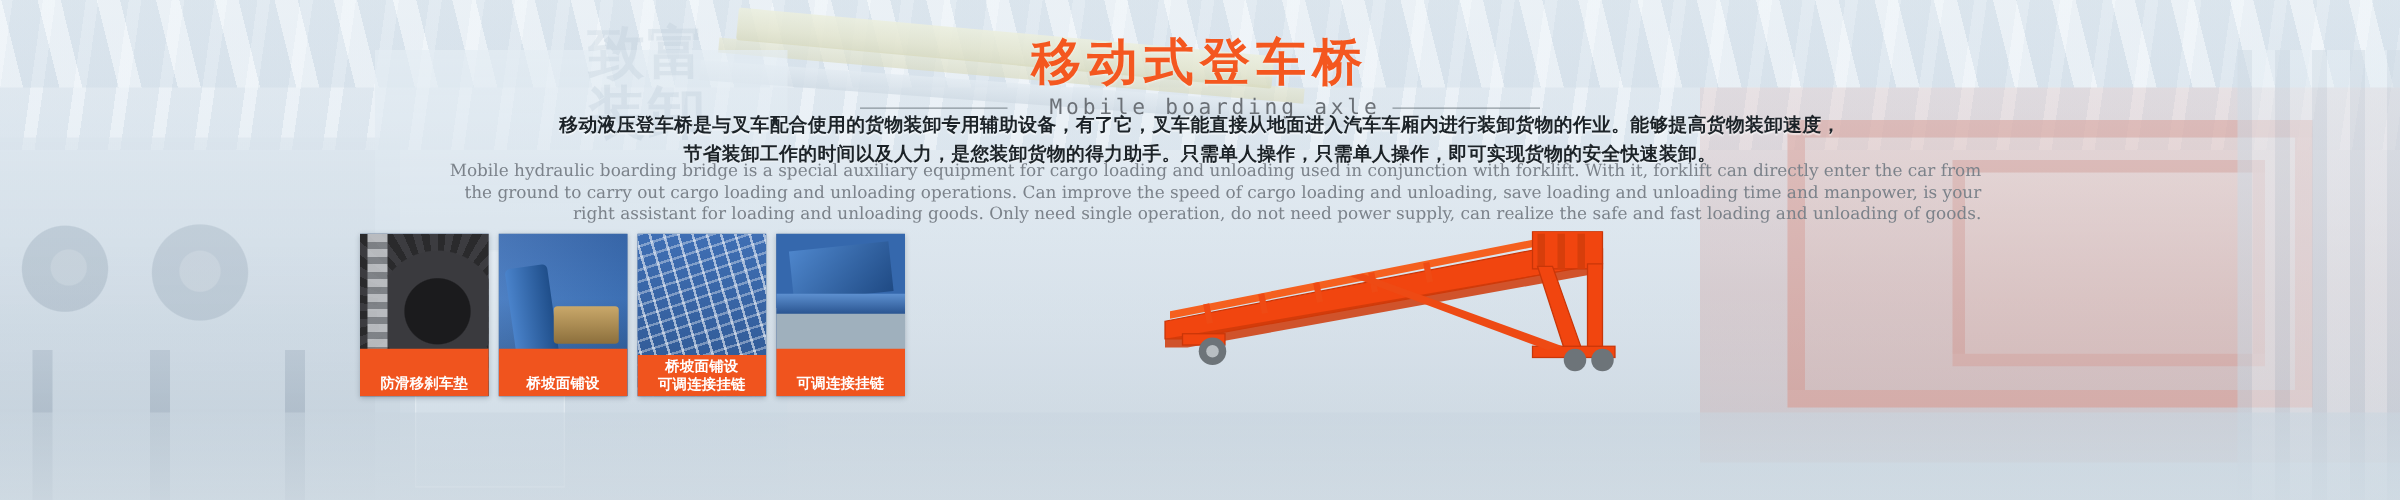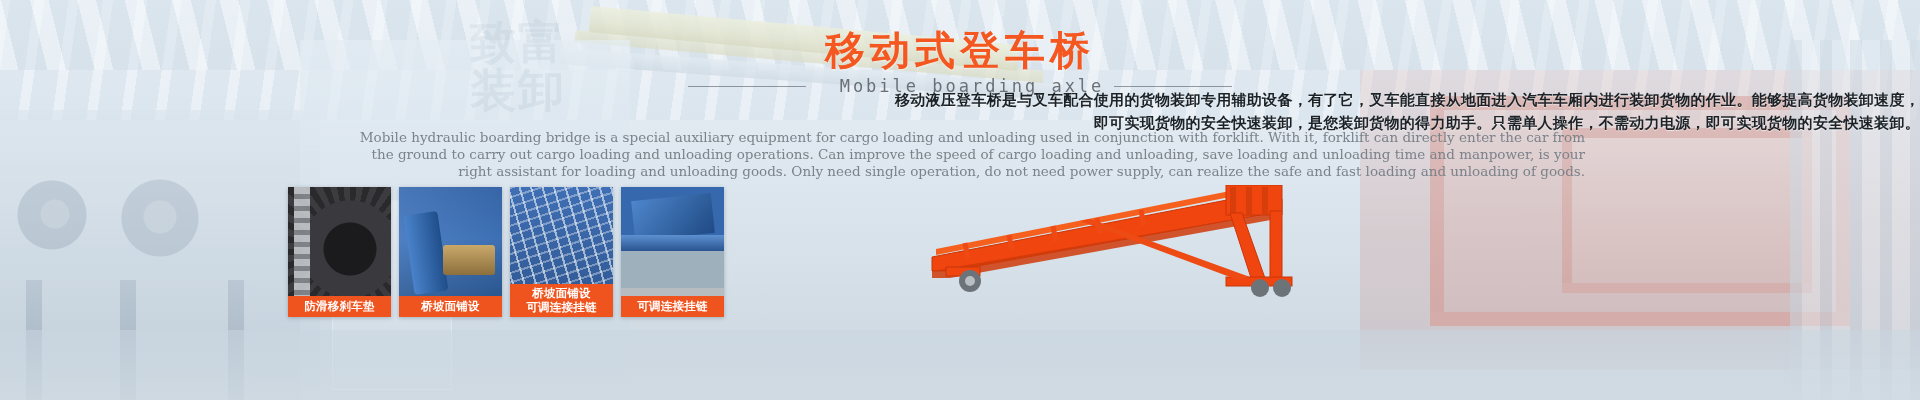--- a/index.html
+++ b/index.html
@@ -129,21 +129,21 @@
     gap: 10px; margin-top: 2px;
   }
   .sub-rule { width: 118px; height: 1px; background: rgba(70,80,90,0.55); }
   .sub-title {
     font-family: "DejaVu Sans Mono", "Liberation Mono", monospace;
     font-size: 17px; color: #6b7076; letter-spacing: 3px; font-weight: 400; padding-left: 24px;
   }
 
   .desc-cn {
     position: absolute; left: 0; top: 89px; width: 1920px;
-    text-align: right;
+    text-align: center;
     font-family: "DejaVu Sans", "Liberation Sans", sans-serif;
     font-size: 15px; font-weight: 700; color: #1c2328;
     line-height: 23px; letter-spacing: .3px;
     text-shadow: 0 1px 1px rgba(255,255,255,0.6);
   }
   .desc-en {
     position: absolute; left: 335px; top: 129px; width: 1250px;
     text-align: right;
     font-family: "DejaVu Serif", "Liberation Serif", serif;
     font-size: 13.5px; color: #7b828a; line-height: 17px;
@@ -163,21 +163,21 @@
   }
   .thumb .photo { position: absolute; inset: 0; }
   .thumb .caption {
     position: absolute; left: 0; right: 0; bottom: 0;
     background: #f0541e;
     color: #ffffff;
     font-family: "DejaVu Sans", "Liberation Sans", sans-serif;
     font-size: 11.5px; font-weight: 700;
     line-height: 14px;
     text-align: center;
-    padding: 3px 1px 4px;
+    padding: 20px 1px 4px;
     letter-spacing: .2px;
   }
   .thumb.two-line .caption { padding: 2px 1px 3px; }
 
   
   .p-tire {
     background:
       radial-gradient(circle at 62px 62px, #1b1b1d 0 26px, rgba(0,0,0,0) 27px),
       radial-gradient(circle at 62px 62px, #3a3a3e 0 48px, rgba(0,0,0,0) 49px),
       repeating-conic-gradient(from 0deg at 62px 62px, #2a2a2c 0deg 6deg, #3c3c40 6deg 12deg),
@@ -320,21 +320,21 @@
     <div class="main-title">移动式登车桥</div>
     <div class="sub-title-row">
       <span class="sub-rule"></span>
       <span class="sub-title">Mobile boarding axle</span>
       <span class="sub-rule"></span>
     </div>
   </div>
 
   <div class="desc-cn">
     <div>移动液压登车桥是与叉车配合使用的货物装卸专用辅助设备，有了它，叉车能直接从地面进入汽车车厢内进行装卸货物的作业。能够提高货物装卸速度，</div>
-    <div>即可实现货物的安全快速装卸，是您装卸货物的得力助手。只需单人操作，不需动力电源，即可实现货物的安全快速装卸。</div>
+    <div>节省装卸工作的时间以及人力，是您装卸货物的得力助手。只需单人操作，只需单人操作，即可实现货物的安全快速装卸。</div>
   </div>
 
   <div class="desc-en">Mobile hydraulic boarding bridge is a special auxiliary equipment for cargo loading and unloading used in conjunction with forklift. With it, forklift can directly enter the car from the ground to carry out cargo loading and unloading operations. Can improve the speed of cargo loading and unloading, save loading and unloading time and manpower, is your right assistant for loading and unloading goods. Only need single operation, do not need power supply, can realize the safe and fast loading and unloading of goods.</div>
 
   <div class="thumbs">
     <div class="thumb">
       <div class="photo p-tire"></div>
       <div class="caption">防滑移刹车垫</div>
     </div>
     <div class="thumb">

